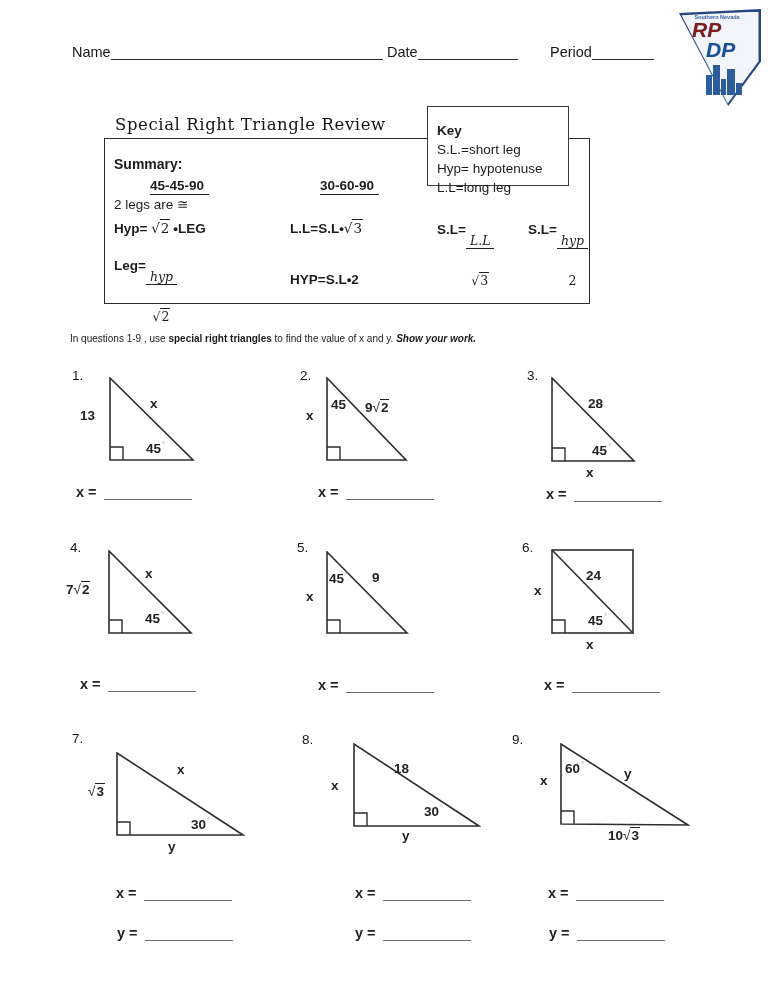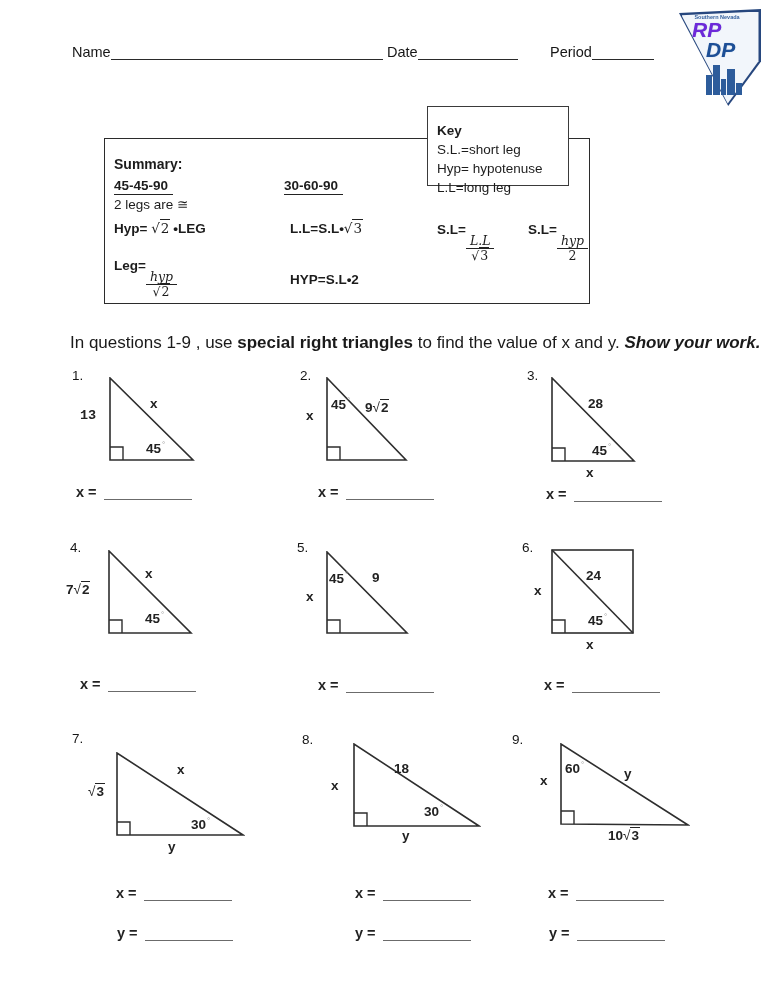--- a/index.html
+++ b/index.html
@@ -11,49 +11,49 @@
   .hline{display:inline-block;border-bottom:1.6px solid #2a2a2a;height:15px;}
   .title{position:absolute;left:0;right:0;text-align:center;font-weight:bold;
          font-size:17px;letter-spacing:.2px;color:#111;}
   
   .revhead{position:absolute;font-family:"DejaVu Serif",serif;font-size:16.5px;
            letter-spacing:.6px;color:#141414;}
   .box{position:absolute;border:1.7px solid #2b2b2b;background:#fff;}
   .keybox{position:absolute;border:1.7px solid #3a3a3a;background:#fff;z-index:5;
           padding:5px 9px;font-size:13.5px;line-height:1.42;}
   .t{position:absolute;font-size:13.5px;white-space:nowrap;}
-  .uhd{font-weight:bold;text-decoration:none;border-bottom:1.6px solid #222;padding:0 5px 1px 0;}
+  .uhd{font-weight:bold;text-decoration:none;border-bottom:1.6px solid #222;padding:0 5px 1px 0;margin-left:36px;}
   .fml{position:absolute;font-size:13.5px;font-weight:bold;white-space:nowrap;}
   .mser{font-family:"DejaVu Serif",serif;font-weight:400;}
   .sqsign{font-weight:400;}
   .rdc{border-top:1.4px solid #222;padding:0 1px;}
   .frac{display:inline-flex;flex-direction:column;align-items:center;line-height:1.1;
-        vertical-align:-11px;font-size:12.5px;font-weight:400;}
+        vertical-align:-11px;font-size:12.5px;font-weight:400;gap:25px;}
   .fnum{border-bottom:1.2px solid #222;padding:0 4px;}
   .mi{font-family:"DejaVu Serif",serif;font-style:italic;}
   
   .pnum{position:absolute;font-size:13.5px;color:#161616;}
   .lab{position:absolute;font-size:13.5px;font-weight:bold;color:#222;white-space:nowrap;}
   .deg{font-size:8px;vertical-align:6px;color:#9a9a9a;margin-left:1px;font-weight:400;}
   .ans{position:absolute;display:flex;align-items:flex-end;gap:7px;font-size:14.5px;
        font-weight:bold;color:#222;}
   .ansline{display:inline-block;width:88px;border-bottom:1.6px solid #6b6b6b;height:14px;}
   .tri{position:absolute;}
   
-  .instr{position:absolute;font-size:17px;color:#1a1a1a;white-space:nowrap;}
+  .instr{position:absolute;font-size:10px;color:#1a1a1a;white-space:nowrap;}
   
   .logo{position:absolute;left:679px;top:9px;width:82px;height:97px;}
   .lg-outer{position:absolute;inset:0;background:#27477e;
             clip-path:polygon(0 4%,100% 0,100% 54%,60% 100%);}
   .lg-inner{position:absolute;inset:2.5px;background:#f2f6fb;
             clip-path:polygon(0 4%,100% 0,100% 54%,60% 100%);}
   .lg-tag{position:absolute;left:0;right:6px;top:5px;text-align:center;font-size:5.5px;
           color:#37629f;font-weight:bold;}
   .lg-l1{position:absolute;left:13px;top:9px;font-size:21px;font-weight:bold;font-style:italic;
-         color:#6d28d9;text-shadow:0 0 1px #9db8d8;}
+         color:#7f1d1d;text-shadow:0 0 1px #9db8d8;}
   .lg-l2{position:absolute;left:27px;top:29px;font-size:21px;font-weight:bold;font-style:italic;
          color:#1d4f96;text-shadow:0 0 1px #9db8d8;}
   .lg-bld{position:absolute;left:27px;top:50px;height:36px;display:flex;align-items:flex-end;gap:1px;}
   .lg-bld div{background:#2d5c9b;}
 </style>
 </head>
 <body>
 
 <div class="page">
 
@@ -79,20 +79,21 @@
       <div style="width:7px;height:30px;"></div>
       <div style="width:5px;height:16px;"></div>
       <div style="width:8px;height:26px;"></div>
       <div style="width:6px;height:12px;"></div>
     </div>
     <div class="lg-l1">RP</div>
     <div class="lg-l2">DP</div>
   </div>
 
 
+  <div class="revhead" style="left:115px;top:115px;">Special Right Triangle Review</div>
 
   <div class="box" style="left:104px;top:138px;width:484px;height:164px;"></div>
 
   <div class="keybox" style="left:427px;top:106px;width:122px;height:68px;">
     <div class="b">Key</div>
     <div>S.L.=short leg</div>
     <div>Hyp= hypotenuse</div>
     <div>L.L=long leg</div>
   </div>
 
@@ -136,21 +137,21 @@
 
   <div class="instr" style="left:70px;top:333px;">
     <span>In questions 1-9 , use </span><span class="b">special right triangles</span><span> to find the value of x and y.  </span><span class="b" style="font-style:italic;">Show your work.</span>
   </div>
 
   <div class="pnum" style="left:72px;top:368px;">1.</div>
   <svg class="tri" style="left:109px;top:377px;" width="86" height="85" viewBox="0 0 86 85">
     <polygon points="1,1 1,83 84,83" fill="none" stroke="#2e2e2e" stroke-width="1.6"></polygon>
     <path d="M14,83 V70 H1" fill="none" stroke="#2e2e2e" stroke-width="1.4"></path>
   </svg>
-  <div class="lab" style="left:80px;top:408px;font-family:Liberation Mono, monospace;">13</div>
+  <div class="lab" style="left:80px;top:408px;">13</div>
   <div class="lab" style="left:150px;top:396px;">x</div>
   <div class="lab" style="left:146px;top:440px;"><span>45</span><span class="deg">°</span></div>
   <div class="ans" style="left:76px;top:484px;">
     <span>x =</span>
     <span class="ansline"></span>
   </div>
 
   <div class="pnum" style="left:300px;top:368px;">2.</div>
   <svg class="tri" style="left:326px;top:377px;" width="82" height="85" viewBox="0 0 82 85">
     <polygon points="1,1 1,83 80,83" fill="none" stroke="#2e2e2e" stroke-width="1.6"></polygon>

